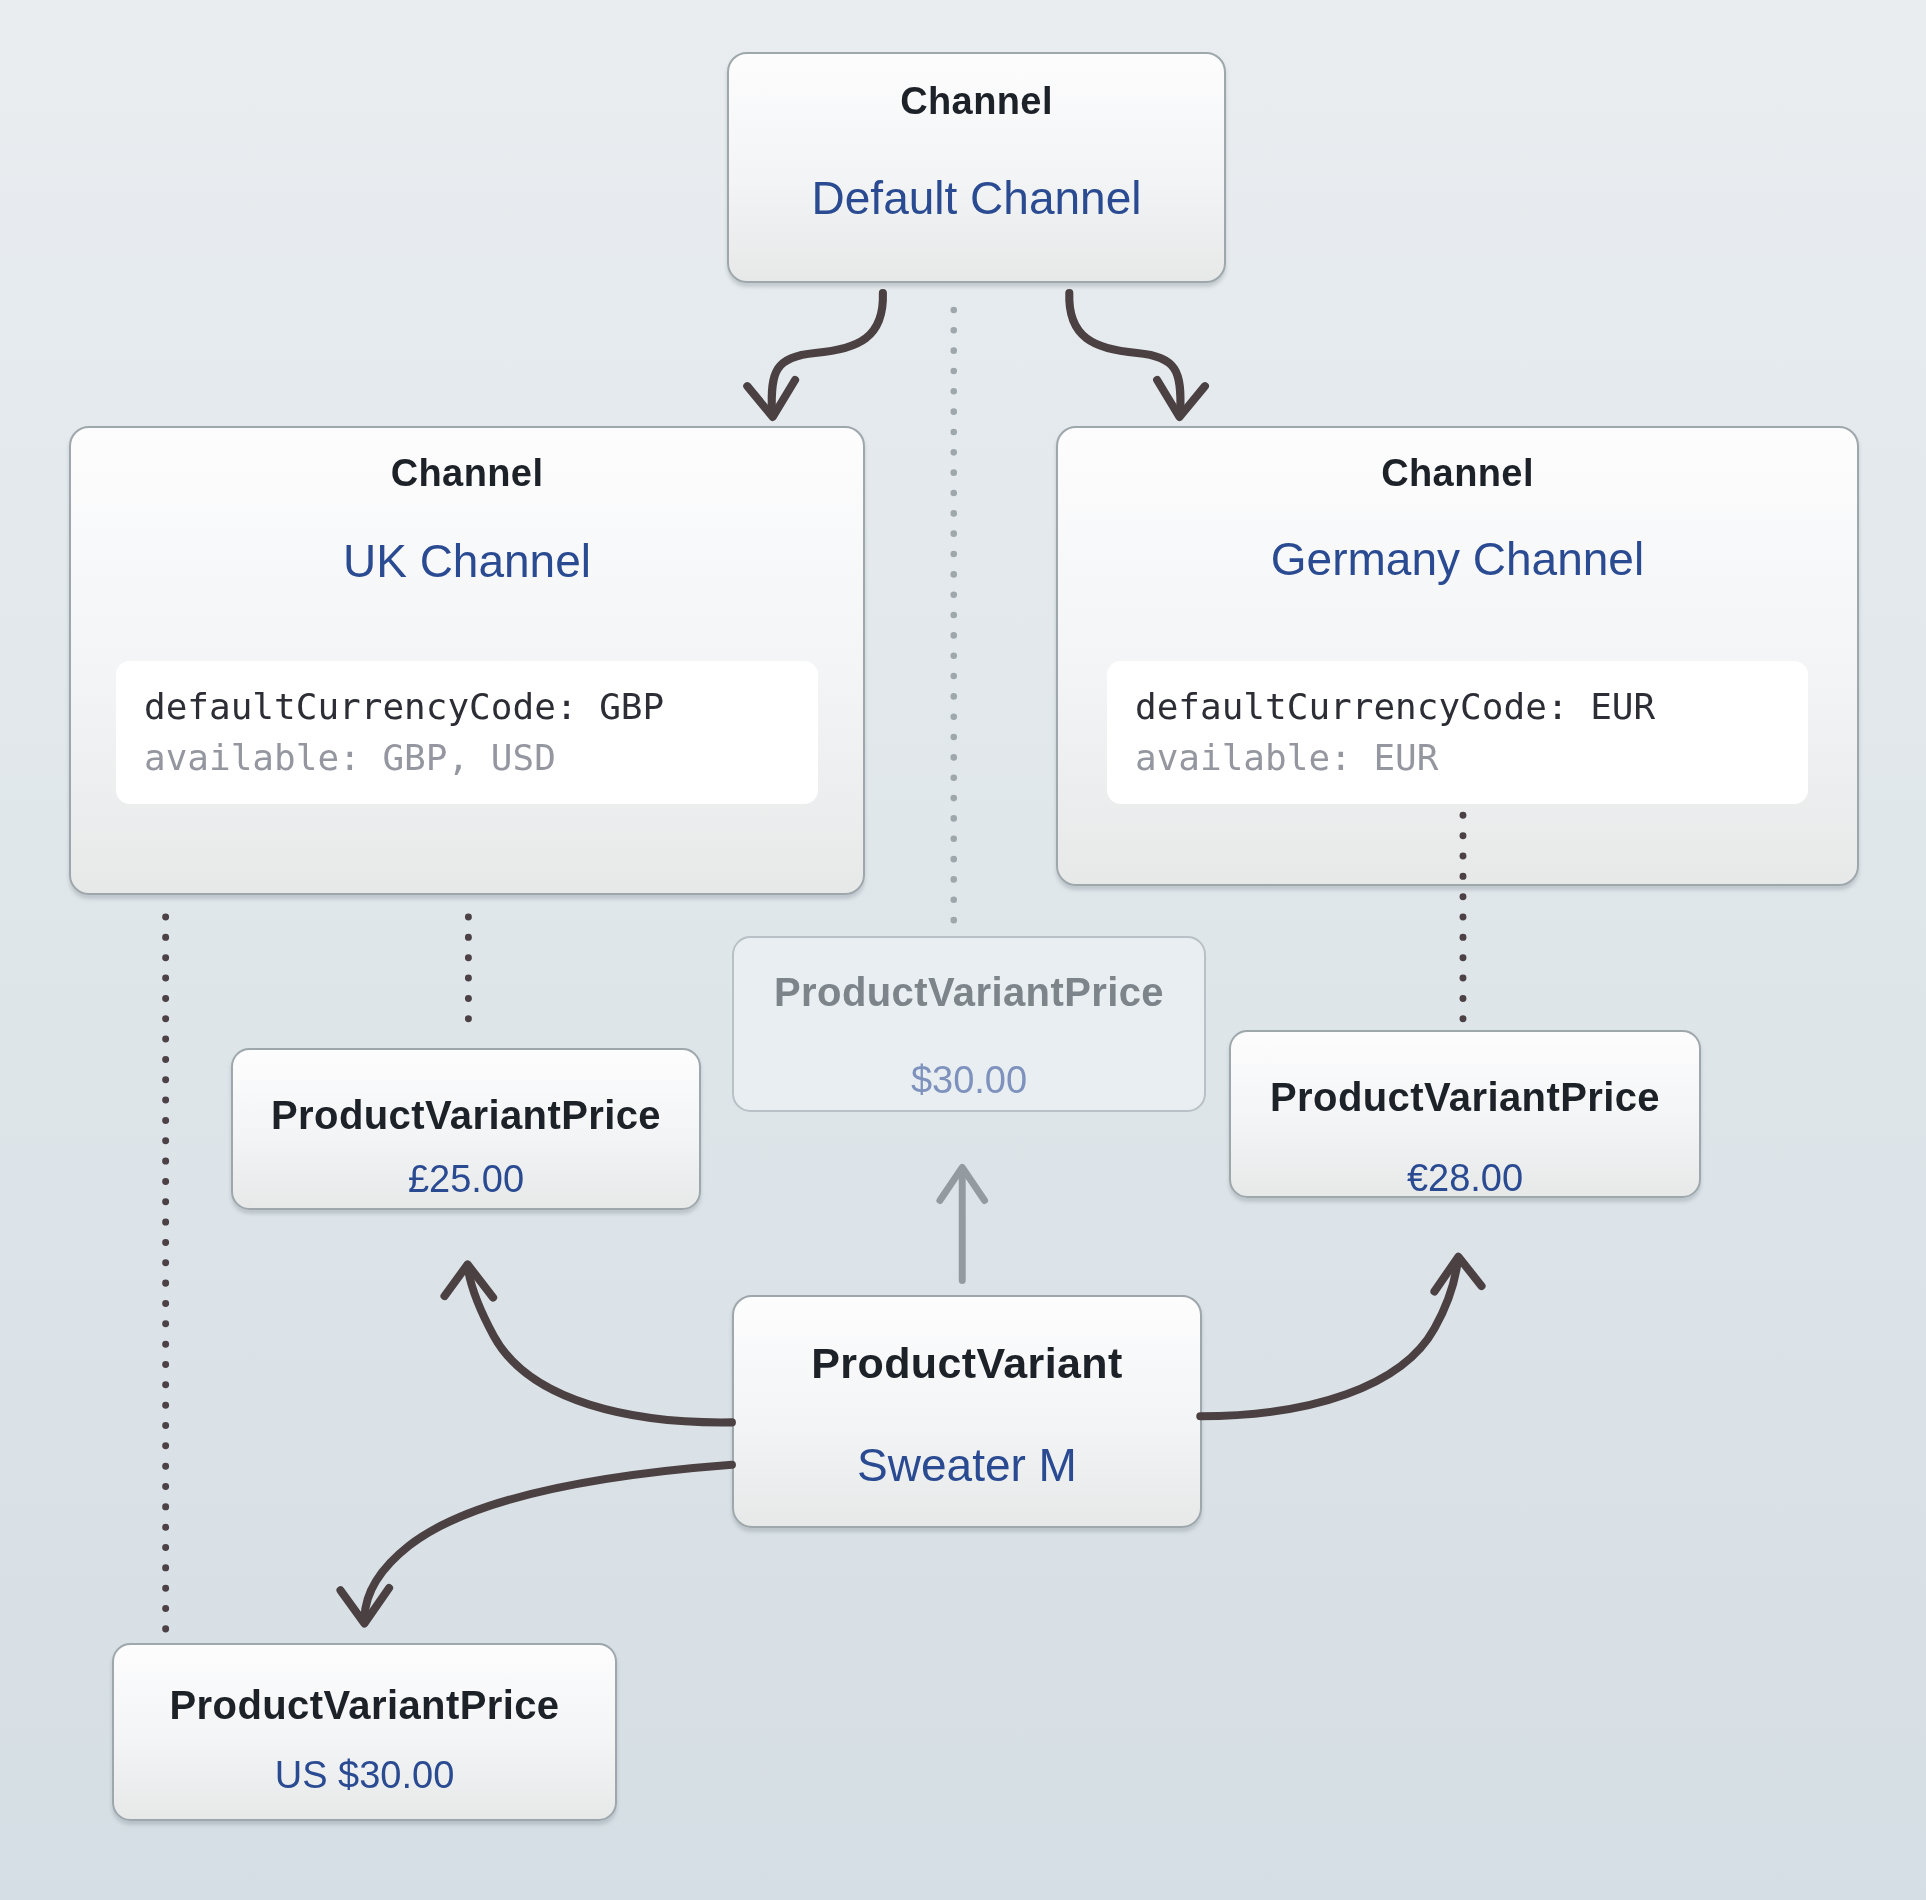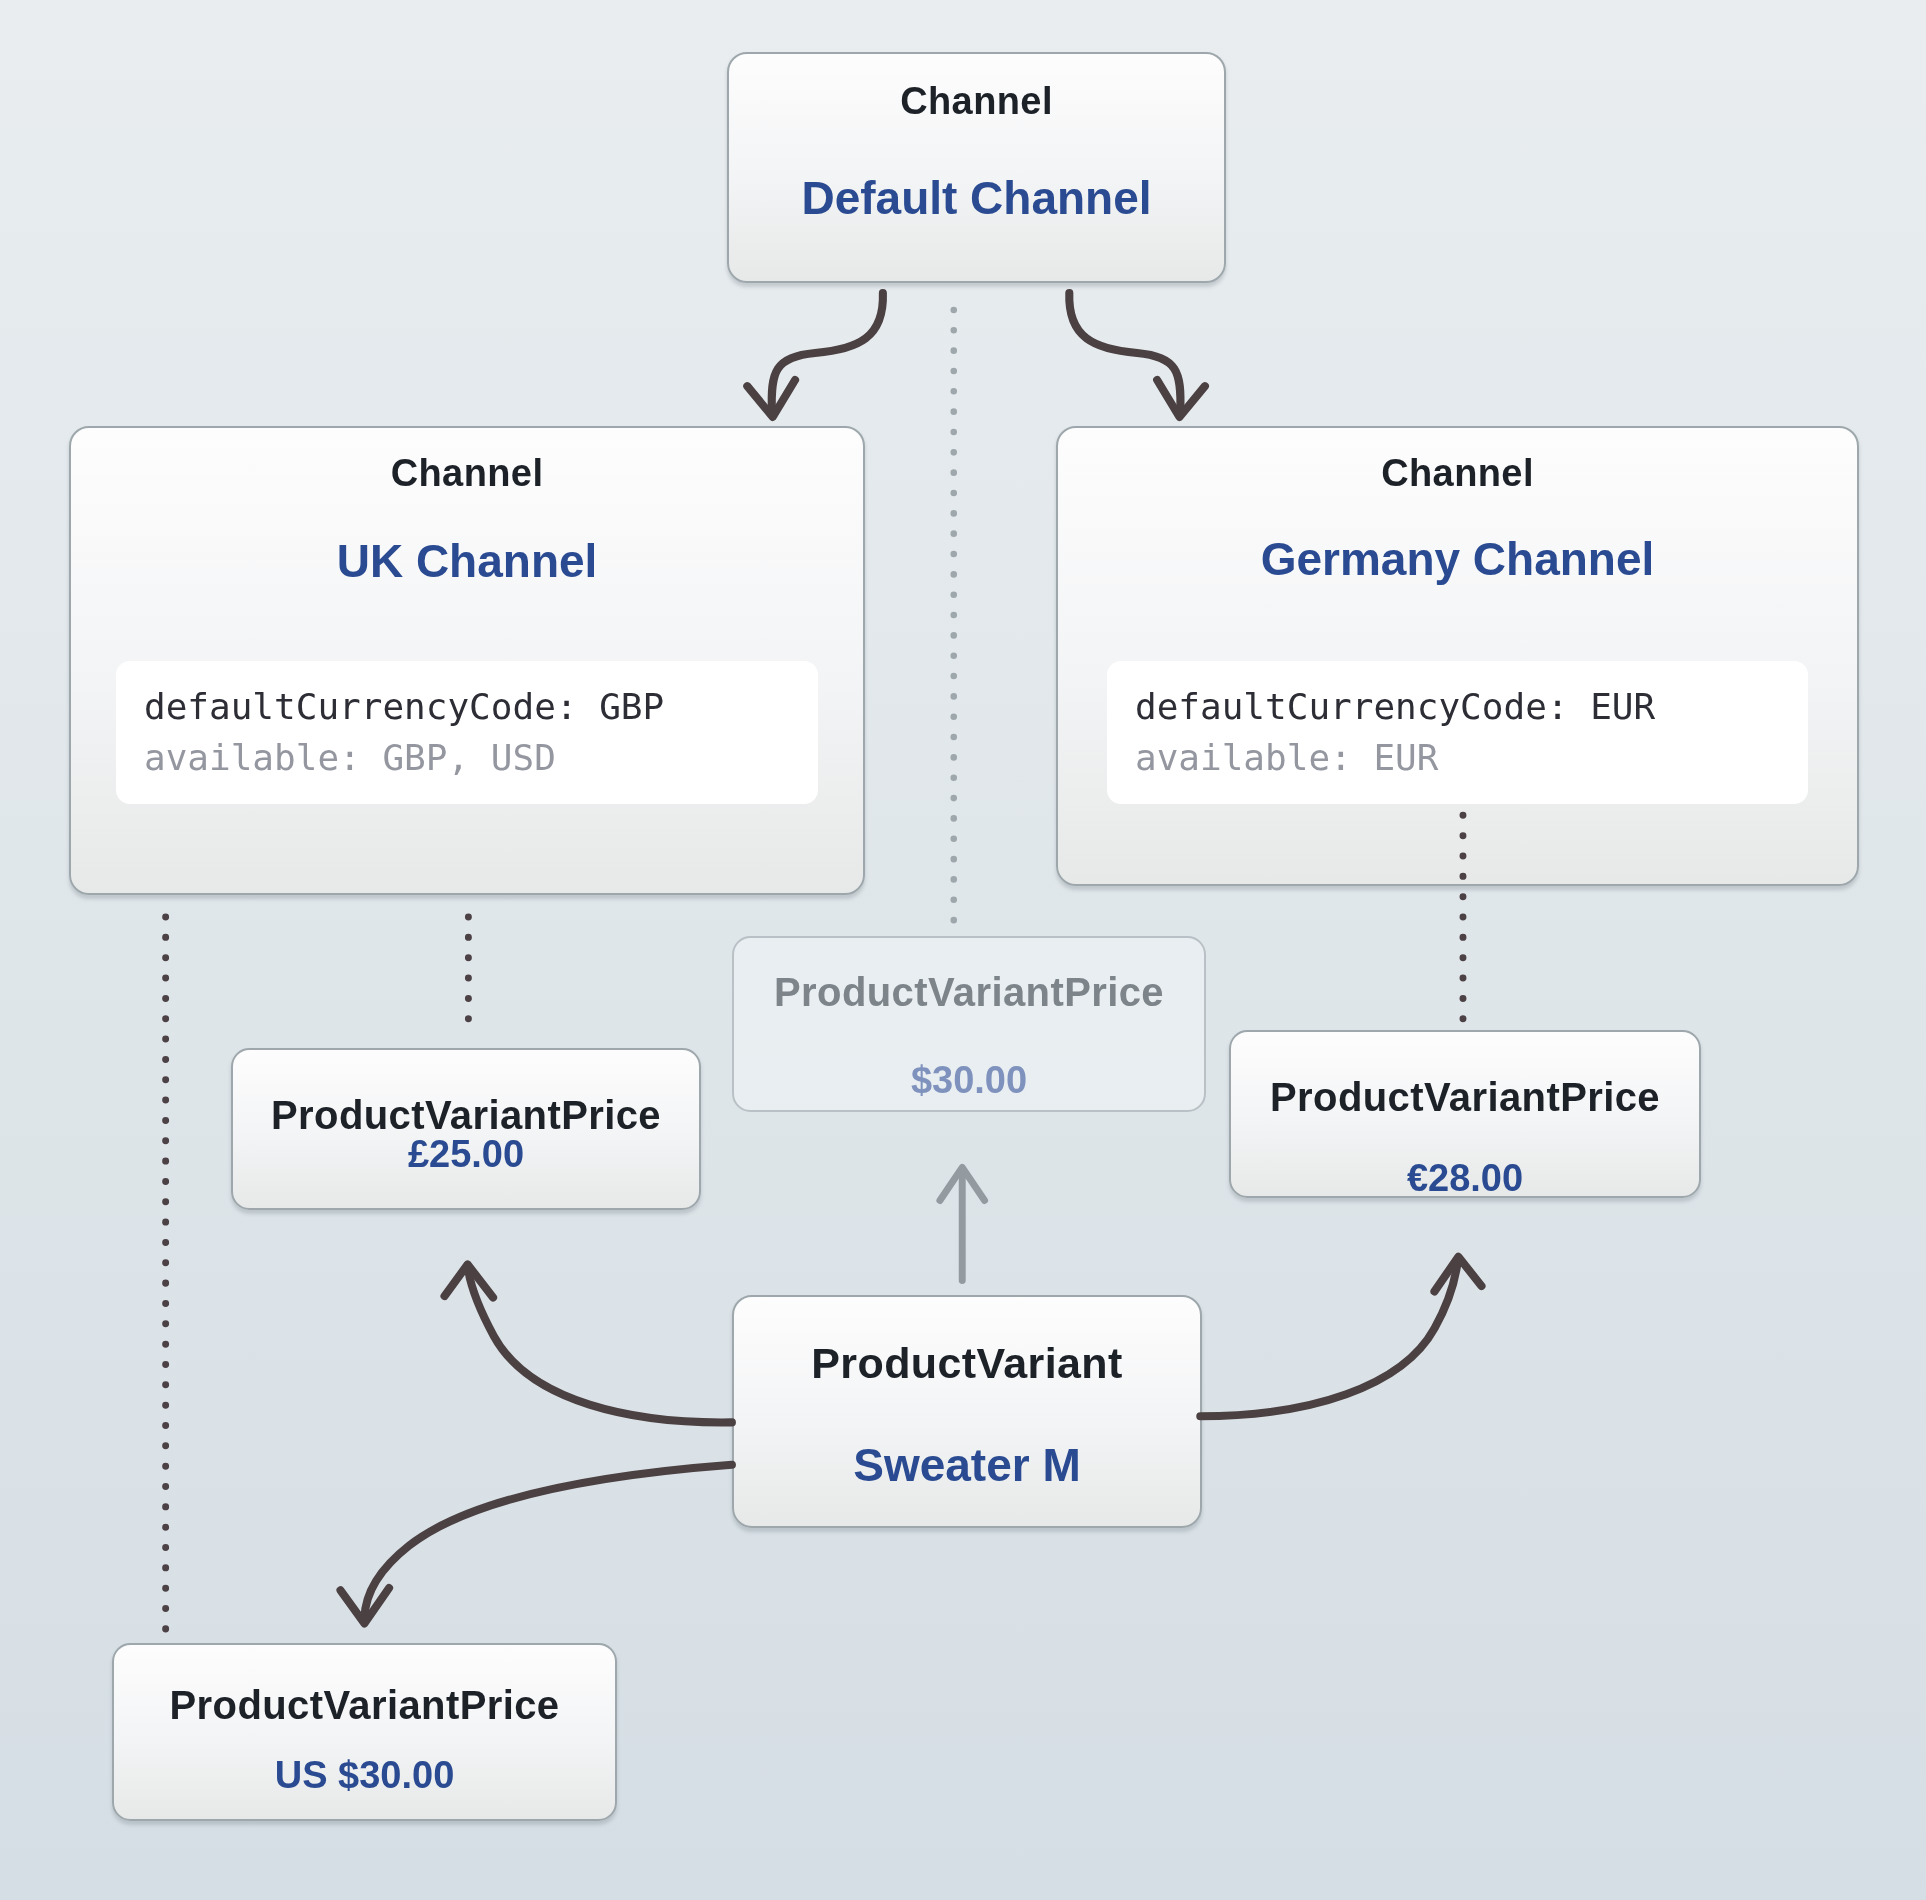--- a/index.html
+++ b/index.html
@@ -21,21 +21,21 @@
     border-radius:20px;
     box-shadow:0 3.1px 3.9px rgba(96,108,114,.25);
     display:flex;flex-direction:column;align-items:center;
     text-align:center;
   }
   .node-type{
     font-weight:700;color:#1d2128;font-size:38px;line-height:1;
     letter-spacing:0.4px;
   }
   .node-name{
-    font-weight:700;color:#2a4b92;font-size:46px;line-height:1;
+    font-weight:400;color:#2a4b92;font-size:46px;line-height:1;
   }
   .small .node-type{font-size:40px;}
   .small .node-name{font-size:38px;}
   .code{
     position:absolute;left:45px;right:45px;top:233px;height:143px;
     box-sizing:border-box;
     background:#ffffff;border-radius:14px;
     text-align:left;
     font-family:"DejaVu Sans Mono","Liberation Mono",monospace;
     font-size:36px;line-height:51px;font-weight:400;
@@ -81,21 +81,21 @@
     </div>
   </div>
 
   <div class="node small ghost" style="left:732px;top:936px;width:474px;height:176px;padding-top:34px;border-radius:18.5px;">
     <div class="node-type">ProductVariantPrice</div>
     <div class="node-name" style="margin-top:49px;">$30.00</div>
   </div>
 
   <div class="node small" style="left:231px;top:1048px;width:470px;height:162px;padding-top:45px;border-radius:18.5px;">
     <div class="node-type">ProductVariantPrice</div>
-    <div class="node-name" style="">£25.00</div>
+    <div class="node-name" style="margin-top:25px;">£25.00</div>
   </div>
 
   <div class="node small" style="left:1229px;top:1030px;width:472px;height:168px;padding-top:45px;border-radius:18.5px;">
     <div class="node-type">ProductVariantPrice</div>
     <div class="node-name" style="margin-top:42px;">€28.00</div>
   </div>
 
   <div class="node" style="left:732px;top:1295px;width:470px;height:233px;padding-top:45px;">
     <div class="node-type" style="font-size:43px;">ProductVariant</div>
     <div class="node-name" style="margin-top:57px;">Sweater M</div>

